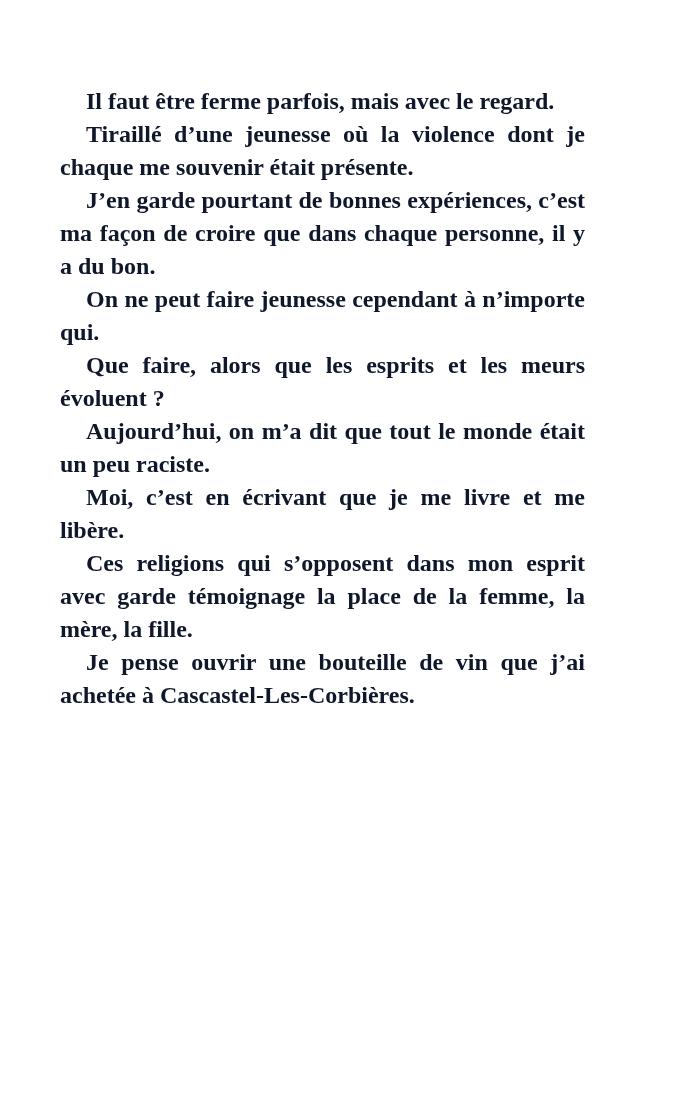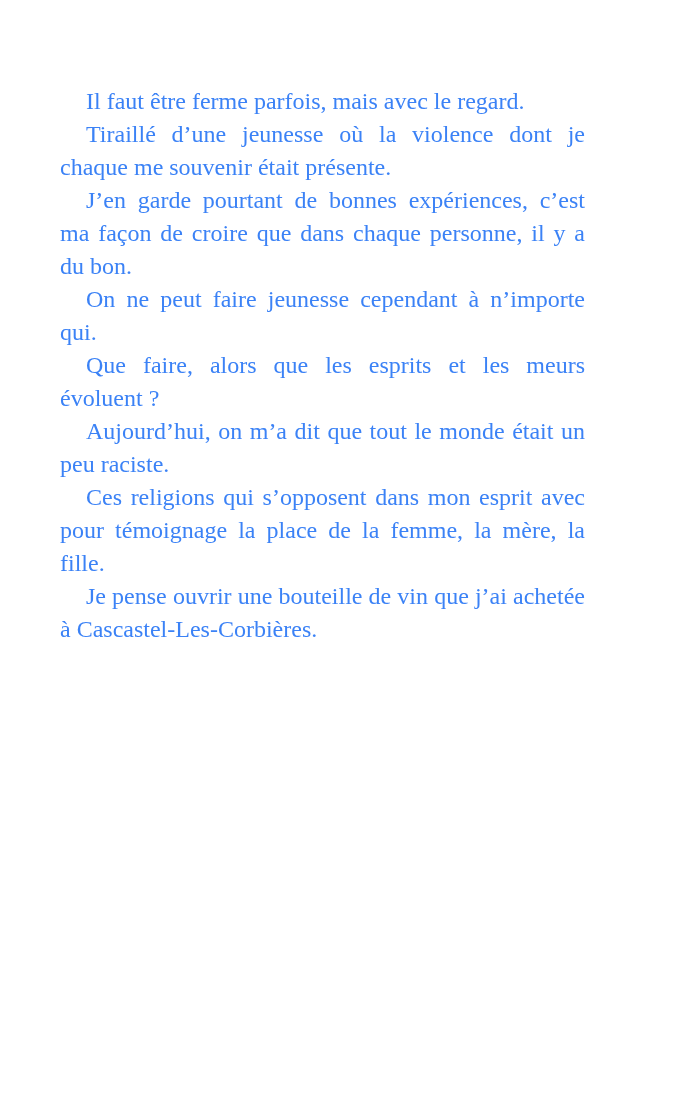--- a/index.html
+++ b/index.html
@@ -7,21 +7,22 @@
     padding: 0;
     background: #ffffff;
   }
   .page {
     position: relative;
     width: 700px;
     height: 790px;
     background: #ffffff;
     overflow: hidden;
     font-family: "Liberation Serif", "DejaVu Serif", serif;
-    color: #3b82f6;
+    color: #0f172a;
+    font-weight: bold;
   }
   .text-block {
     position: absolute;
     left: 60px;
     top: 85px;
     width: 525px;
     font-size: 24px;
     line-height: 33px;
     text-align: justify;
   }
@@ -42,17 +43,18 @@
 <body>
 
 <div class="page">
   <div class="text-block">
     <p>Il faut être ferme parfois, mais avec le regard.</p>
     <p>Tiraillé d’une jeunesse où la violence dont je chaque me souvenir était présente.</p>
     <p>J’en garde pourtant de bonnes expériences, c’est ma façon de croire que dans chaque personne, il y a du bon.</p>
     <p>On ne peut faire jeunesse cependant à n’importe qui.</p>
     <p>Que faire, alors que les esprits et les meurs évoluent ?</p>
     <p>Aujourd’hui, on m’a dit que tout le monde était un peu raciste.</p>
-    <p>Ces religions qui s’opposent dans mon esprit avec pour témoignage la place de la femme, la mère, la fille.</p>
+    <p>Moi, c’est en écrivant que je me livre et me libère.</p>
+    <p>Ces religions qui s’opposent dans mon esprit avec garde témoignage la place de la femme, la mère, la fille.</p>
     <p>Je pense ouvrir une bouteille de vin que j’ai achetée à Cascastel-Les-Corbières.</p>
   </div>
   <div class="page-number">24</div>
 </div>
 
 </body></html>

